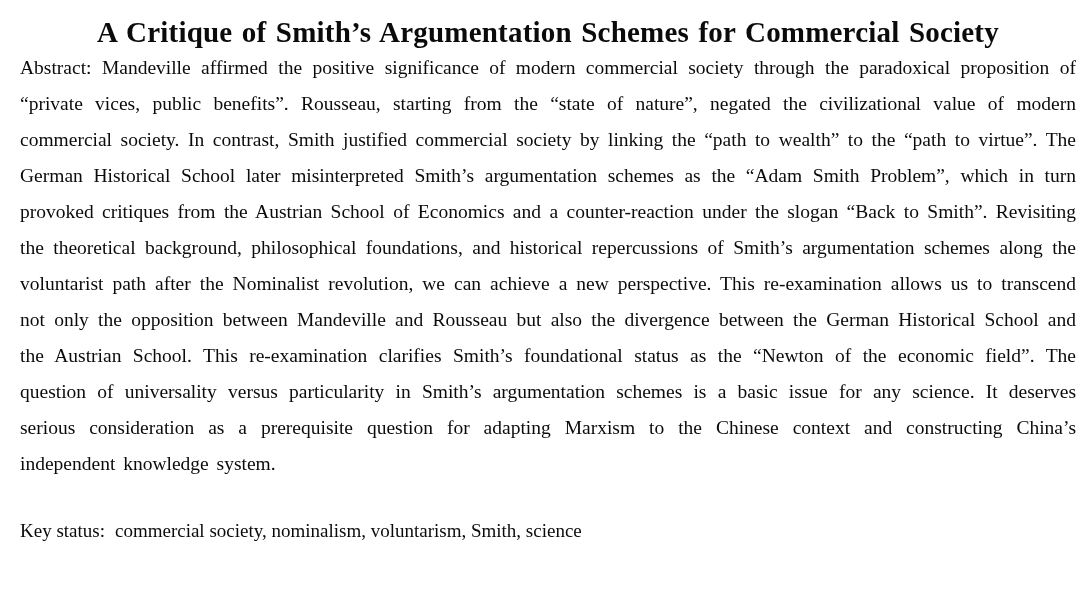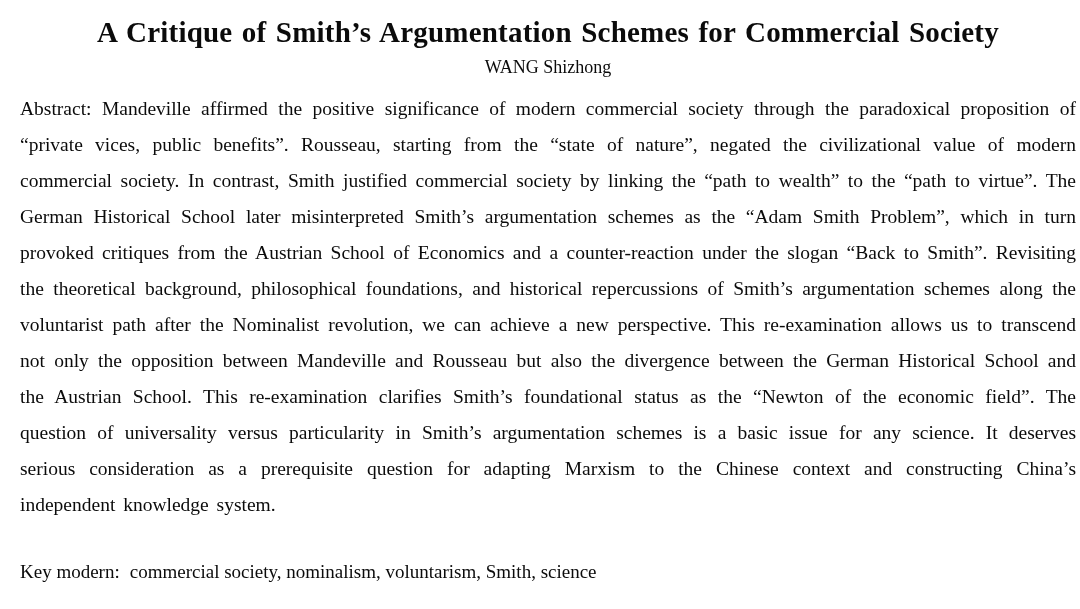--- a/index.html
+++ b/index.html
@@ -51,19 +51,18 @@
       margin-right: 10px;
     }
   </style>
 </head>
 <body>
 
 <div class="page">
 
   <h1 class="title">A Critique of Smith’s Argumentation Schemes for Commercial Society</h1>
 
-  <div class="author">WANG Shizhong</div>
 
   <p class="abstract"><strong class="label">Abstract:</strong> <span>Mandeville affirmed the positive significance of modern commercial society through the paradoxical proposition of “private vices, public benefits”. Rousseau, starting from the “state of nature”, negated the civilizational value of modern commercial society. In contrast, Smith justified commercial society by linking the “path to wealth” to the “path to virtue”. The German Historical School later misinterpreted Smith’s argumentation schemes as the “Adam Smith Problem”, which in turn provoked critiques from the Austrian School of Economics and a counter-reaction under the slogan “Back to Smith”. Revisiting the theoretical background, philosophical foundations, and historical repercussions of Smith’s argumentation schemes along the voluntarist path after the Nominalist revolution, we can achieve a new perspective. This re-examination allows us to transcend not only the opposition between Mandeville and Rousseau but also the divergence between the German Historical School and the Austrian School. This re-examination clarifies Smith’s foundational status as the “Newton of the economic field”. The question of universality versus particularity in Smith’s argumentation schemes is a basic issue for any science. It deserves serious consideration as a prerequisite question for adapting Marxism to the Chinese context and constructing China’s independent knowledge system.</span></p>
 
-  <p class="keywords"><strong class="label">Key modern:</strong><span>commercial society, nominalism, voluntarism, Smith, science</span></p>
+  <p class="keywords"><strong class="label">Key status:</strong><span>commercial society, nominalism, voluntarism, Smith, science</span></p>
 
 </div>
 
 </body></html>

